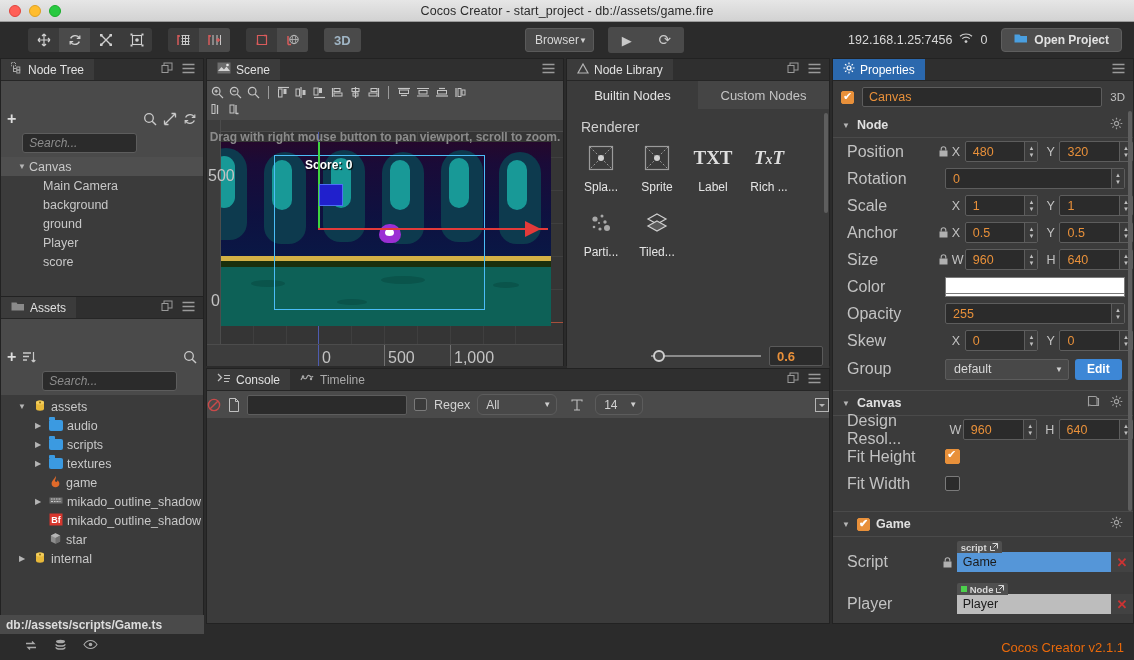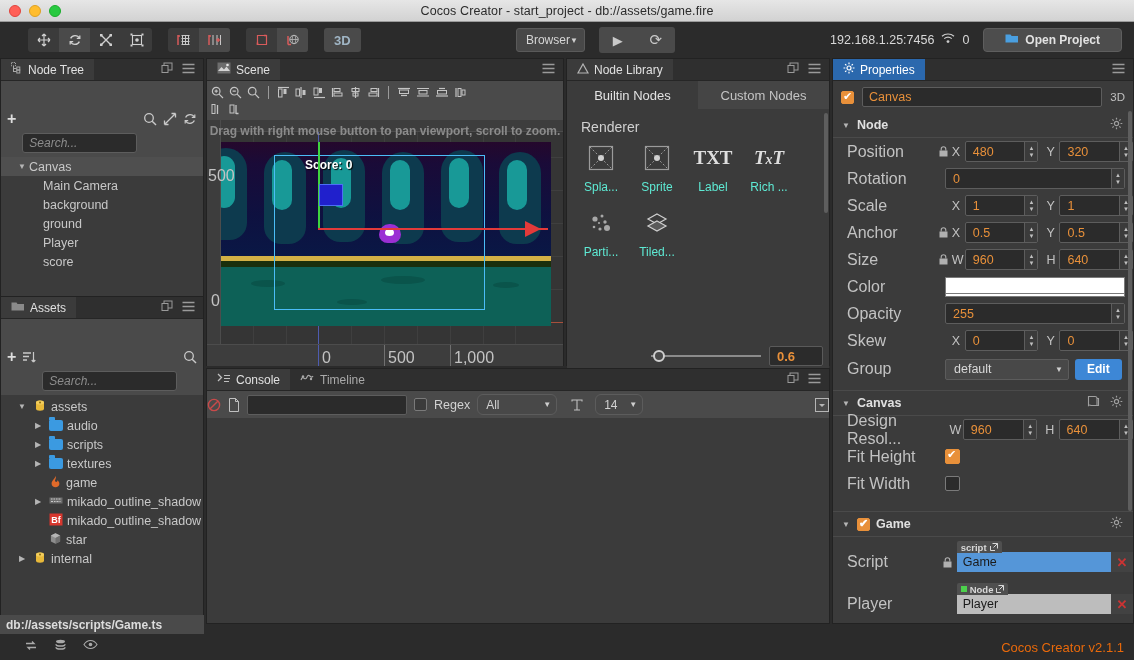--- a/index.html
+++ b/index.html
@@ -48,21 +48,21 @@
     height: 24px; background: #484848; border: 1px solid #5a5a5a; border-radius: 3px;
     display: flex; align-items: center; padding: 0 6px 0 9px; 
     color: #d6d6d6; font-size: 12px; cursor: pointer;
   }
   .caret { font-size: 8px; color: #cfcfcf; }
   .playgroup { display: flex; background: #4a4a4a; border-radius: 3px; height: 26px; margin-left: 14px; }
   .playgroup div { width: 38px; display: flex; align-items: center; justify-content: center; color: #c9c9c9; font-size: 13px; cursor: pointer; }
   .ipinfo { color: #d8d8d8; font-size: 12.5px; display: flex; align-items: center; gap: 7px; }
   .openproj {
     background: #4d4d4d; border: 1px solid #5e5e5e; border-radius: 4px; height: 24px;
-    display: flex; align-items: center; gap: 6px; padding: 0 21px;
+    display: flex; align-items: center; gap: 6px; padding: 0 12px;
     color: #e2e2e2; font-size: 12px; font-weight: bold; cursor: pointer;
   }
   .btn3d {
     background: #4a4a4a; border-radius: 3px; height: 24px; padding: 0 10px;
     display: flex; align-items: center; color: #9fb4c4; font-size: 13px; font-weight: bold; cursor: pointer;
   }
 
   
   .panel { position: absolute; background: #3b3b3b; border: 1px solid #222; }
   .panel-tabs {
@@ -104,42 +104,42 @@
   .folder-ico { width: 14px; height: 11px; background: #3b9ae1; border-radius: 1px 2px 2px 2px; position: relative; flex: none; }
   .folder-ico::before { content:""; position:absolute; left:0; top:-3px; width:6px; height:3px; background:#3b9ae1; border-radius:1px 1px 0 0; }
 
   
   .scene-tools { background: #4a4a4a; padding: 3px 4px 2px 4px; }
   .stool-row { display: flex; align-items: center; gap: 5px; height: 17px; }
   .stool { color: #c4c4c4; cursor: pointer; display: flex; align-items: center; }
   .vsep { width: 1px; height: 13px; background: #9a9a9a; margin: 0 3px; }
   .viewport { position: relative; background: #353535; overflow: hidden; }
   .hint {
-    position: absolute; top: 4px; left: 0; right: 0; text-align: center;
+    position: absolute; top: 10px; left: 0; right: 0; text-align: center;
     font-size: 12px; font-weight: bold; color: #8b8b8b; z-index: 6;
   }
   .ruler-top { position: absolute; left: 0; top: 0; right: 0; height: 12px; background: #3d3d3d; border-bottom: 1px solid #4c4c4c; }
   .ruler-left { position: absolute; left: 0; top: 0; bottom: 0; width: 14px; background: #3d3d3d; border-right: 1px solid #4c4c4c; }
   .ruler-bot { position: absolute; left: 0; bottom: 0; right: 0; height: 22px; background: #3d3d3d; border-top: 1px solid #4c4c4c; }
   .rlabel { position: absolute; font-size: 16px; color: #c3c3c3; }
   .gridline-v { position: absolute; top: 0; bottom: 0; width: 1px; background: #3f3f3f; }
   .gridline-h { position: absolute; left: 0; right: 0; height: 1px; background: #3f3f3f; }
   .game-canvas { position: absolute; overflow: hidden; }
   .sel-rect { position: absolute; border: 1.5px solid #4bbdf7; }
 
   
   .lib-tabs { display: flex; height: 28px; background: #3b3b3b; }
   .lib-tab { flex: 1; display: flex; align-items: center; justify-content: center; font-size: 13px; color: #c4c4c4; background: #454545; cursor: pointer; }
   .lib-tab.active { background: #3b3b3b; color: #e2e2e2; }
   .lib-body { background: #3b3b3b; position: relative; overflow: hidden; }
   .lib-section { font-size: 14px; color: #d0d0d0; padding: 10px 0 6px 14px; }
   .lib-grid { display: flex; flex-wrap: wrap; padding-left: 6px; }
   .lib-item { width: 56px; display: flex; flex-direction: column; align-items: center; margin-bottom: 12px; cursor: pointer; }
   .lib-ico { height: 34px; display: flex; align-items: center; justify-content: center; color: #cfcfcf; }
-  .lib-lab { font-size: 12px; color: #5eead4; margin-top: 5px; }
+  .lib-lab { font-size: 12px; color: #e5e5e5; margin-top: 5px; }
   .zoombar { background: #3b3b3b; display: flex; align-items: center; justify-content: flex-end; gap: 8px; padding: 3px 6px; }
   .slider { width: 110px; height: 14px; position: relative; cursor: pointer; }
   .slider-track { position: absolute; left: 0; right: 0; top: 6px; height: 2px; background: #8b8b8b; }
   .slider-knob { position: absolute; left: 2px; top: 1px; width: 12px; height: 12px; border-radius: 50%; background: #4a4a4a; border: 2px solid #cfcfcf; }
   .zoomval {
     width: 54px; height: 20px; background: #2b2b2b; border: 1px solid #5a5a5a; border-radius: 2px;
     color: #e8903a; font-size: 13px; font-weight: bold; display: flex; align-items: center; padding-left: 7px;
   }
 
   

